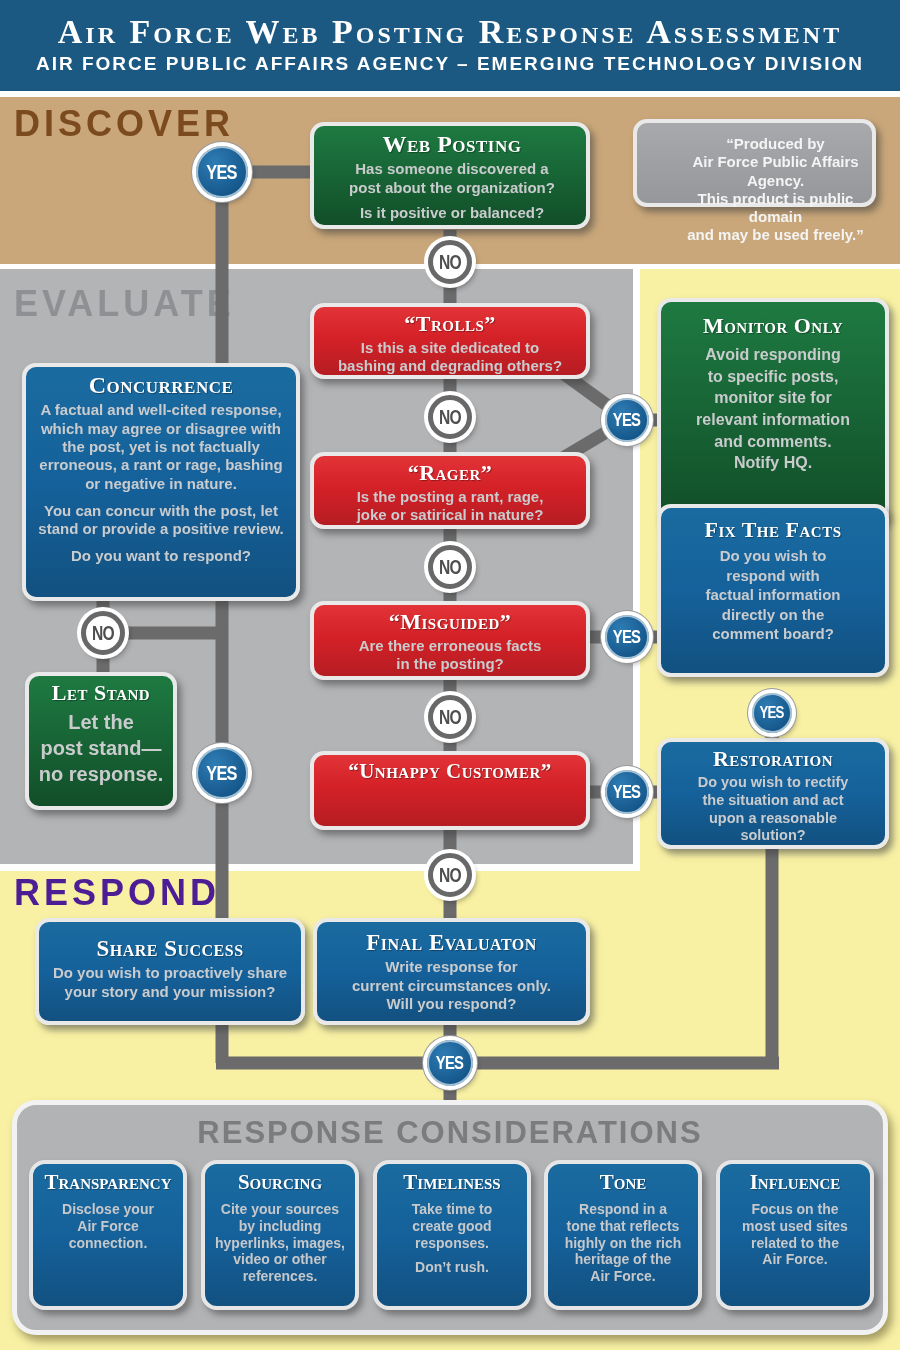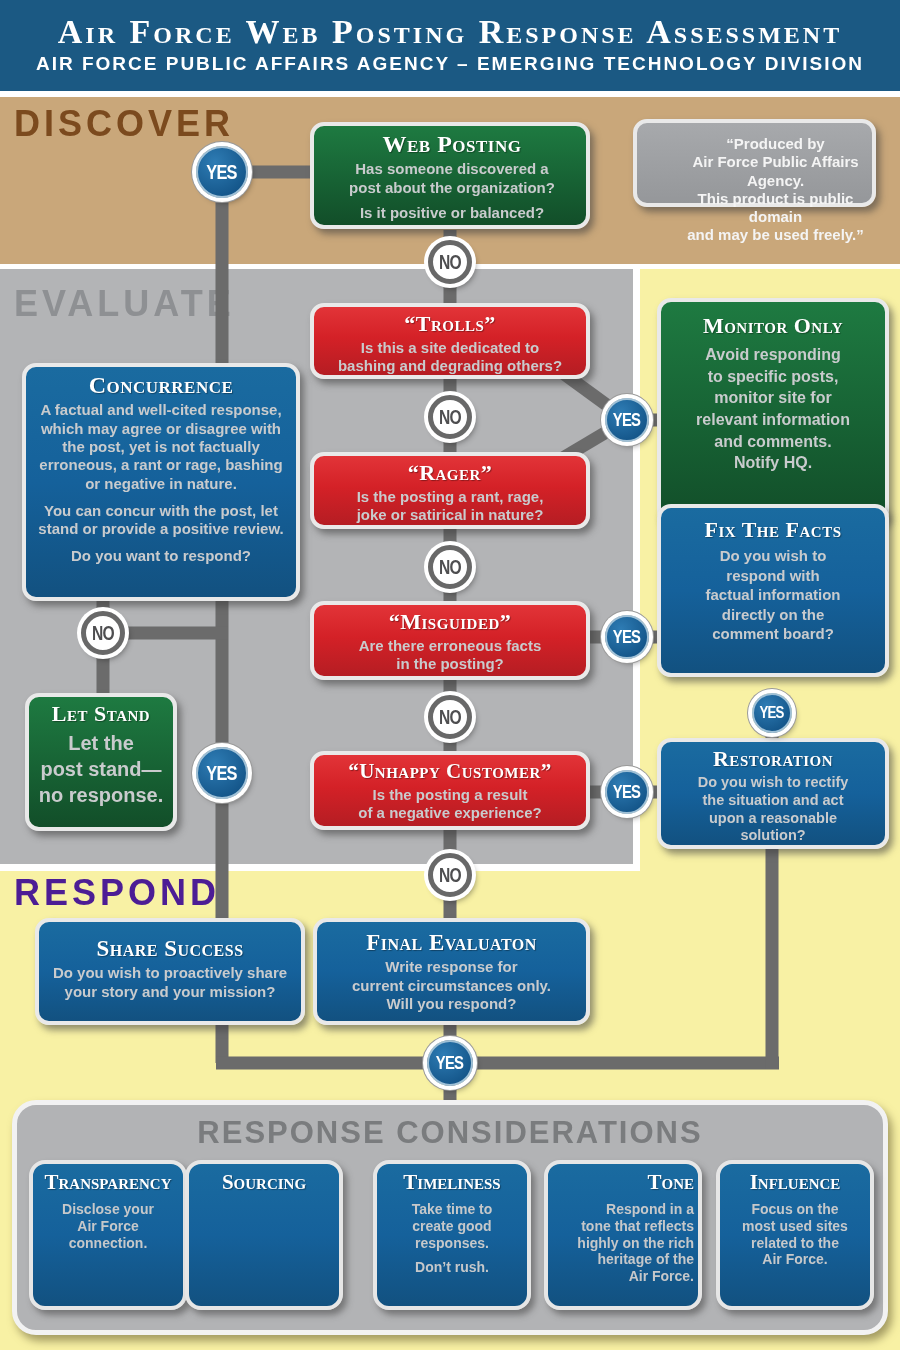--- a/index.html
+++ b/index.html
@@ -122,22 +122,20 @@
   </div>
 
   <div class="box red" style="left:310px;top:452px;width:280px;height:77px;">
     <div class="t" style="font-size:22px;">“Rager”</div>
     <div class="b">Is the posting a rant, rage,
 joke or satirical in nature?</div>
   </div>
 
   <div class="box red" style="left:310px;top:751px;width:280px;height:79px;">
     <div class="t" style="font-size:21px;">“Unhappy Customer”</div>
-    <div class="b">Is the posting a result
-of a negative experience?</div>
   </div>
 
   <div class="box blue" style="left:22px;top:363px;width:278px;height:238px;">
     <div class="t" style="font-size:24px;">Concurrence</div>
     <div class="b">A factual and well-cited response, which may agree or disagree with the post, yet is not factually erroneous, a rant or rage, bashing or negative in nature.</div>
     <div class="b" style="margin-top:9px;">You can concur with the post, let stand or provide a positive review.</div>
     <div class="b" style="margin-top:9px;">Do you want to respond?</div>
   </div>
 
   <div class="box green" style="left:657px;top:298px;width:232px;height:227px;padding-top:12px;">
@@ -152,21 +150,21 @@
 
   <div class="box blue" style="left:657px;top:504px;width:232px;height:173px;padding-top:10px;">
     <div class="t" style="font-size:22px;">Fix The Facts</div>
     <div class="b" style="margin-top:4px;font-size:15px;line-height:1.3;">Do you wish to
 respond with
 factual information
 directly on the
 comment board?</div>
   </div>
 
-  <div class="box green" style="left:25px;top:693px;width:152px;height:138px;">
+  <div class="box green" style="left:25px;top:672px;width:152px;height:138px;">
     <div class="t" style="font-size:22px;">Let Stand</div>
     <div class="b" style="margin-top:4px;font-size:20px;line-height:1.3;">Let the
 post stand—
 no response.</div>
   </div>
 
   <div class="box blue" style="left:35px;top:918px;width:270px;height:107px;padding-top:14px;">
     <div class="t" style="font-size:23px;">Share Success</div>
     <div class="b">Do you wish to proactively share
 your story and your mission?</div>
@@ -229,31 +227,36 @@
 
   <div id="rc">
     <div class="rct">RESPONSE CONSIDERATIONS</div>
 
     <div class="card" style="left:12px;">
       <div class="t">Transparency</div>
       <div class="b">Disclose your
 Air Force
 connection.</div>
     </div>
-    <div class="card" style="left:168px;">
+    <div class="card" style="left:184px;">
       <div class="t">Sourcing</div>
+      <div class="b">Cite your sources
+by including
+hyperlinks, images,
+video or other
+references.</div>
     </div>
     <div class="card" style="left:356px;">
       <div class="t">Timeliness</div>
       <div class="b">Take time to
 create good
 responses.</div>
       <div class="b" style="margin-top:8px;">Don’t rush.</div>
     </div>
-    <div class="card" style="left:527px;text-align:right;">
+    <div class="card" style="left:527px;">
       <div class="t">Tone</div>
       <div class="b">Respond in a
 tone that reflects
 highly on the rich
 heritage of the
 Air Force.</div>
     </div>
     <div class="card" style="left:699px;">
       <div class="t">Influence</div>
       <div class="b">Focus on the

